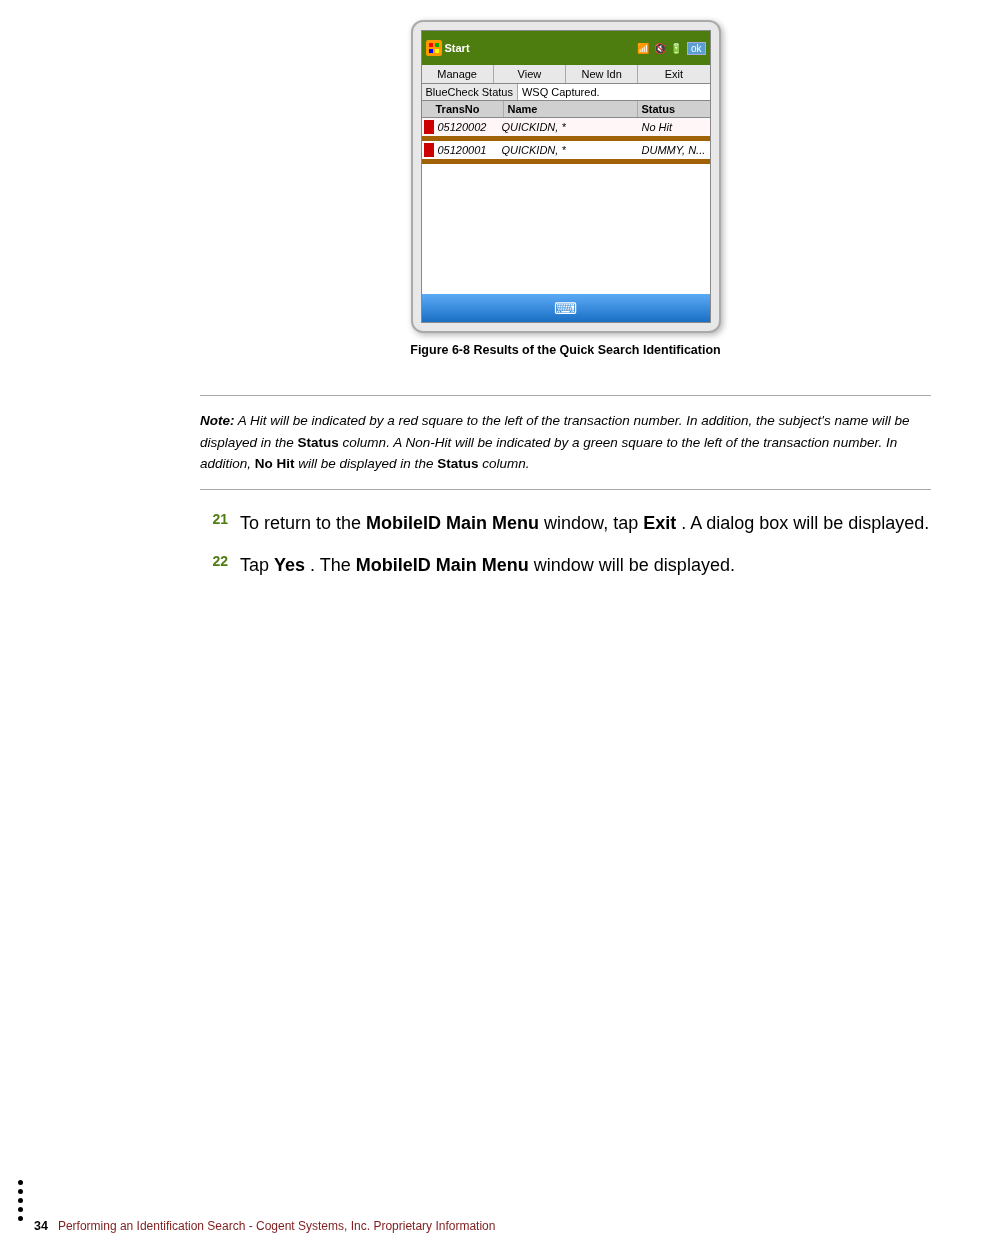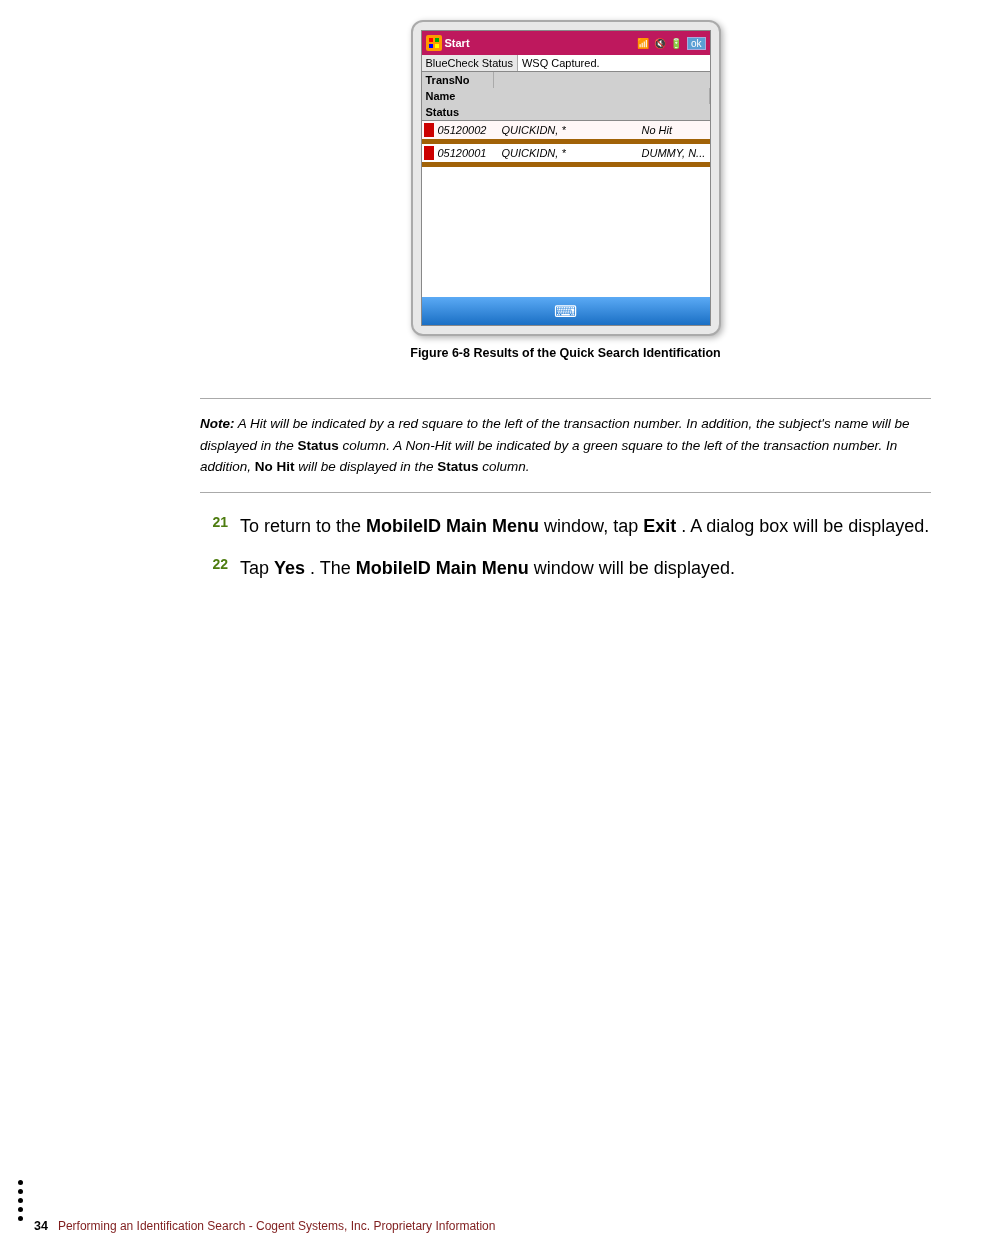--- a/index.html
+++ b/index.html
@@ -82,26 +82,26 @@
     }
 
     .device-screen {
       background: #fff;
       border: 1px solid #888;
       width: 100%;
     }
 
     
     .title-bar {
-      background: #be185d;
+      background: #4d7c0f;
       display: flex;
       align-items: center;
       justify-content: space-between;
       padding: 2px 4px;
-      height: 24px;
+      height: 34px;
     }
     .title-bar-left {
       display: flex;
       align-items: center;
       gap: 3px;
     }
     .title-bar-icon {
       width: 16px;
       height: 16px;
       background: #f90;
@@ -170,21 +170,20 @@
       flex: 1;
     }
 
     
     .table-header {
       display: flex;
       background: #d0d0d0;
       border-bottom: 1px solid #888;
       font-size: 11px;
       font-weight: bold;
-      flex-direction: column;
     }
     .th-transno {
       width: 72px;
       padding: 2px 4px;
       border-right: 1px solid #aaa;
     }
     .th-name {
       flex: 1;
       padding: 2px 4px;
       border-right: 1px solid #aaa;
@@ -333,20 +332,26 @@
               <span class="title-bar-start">Start</span>
             </div>
             <div class="title-bar-right">
               <span class="title-bar-status">📶</span>
               <span class="title-bar-status">🔇</span>
               <span class="title-bar-status">🔋</span>
               <span class="title-bar-ok">ok</span>
             </div>
           </div>
 
+          <div class="menu-bar">
+            <div class="menu-btn">Manage</div>
+            <div class="menu-btn">View</div>
+            <div class="menu-btn">New Idn</div>
+            <div class="menu-btn">Exit</div>
+          </div>
 
           <div class="status-row">
             <div class="status-label">BlueCheck Status</div>
             <div class="status-value">WSQ Captured.</div>
           </div>
 
           <div class="table-header">
             <div style="width:10px; flex-shrink:0;"></div>
             <div class="th-transno">TransNo</div>
             <div class="th-name">Name</div>

